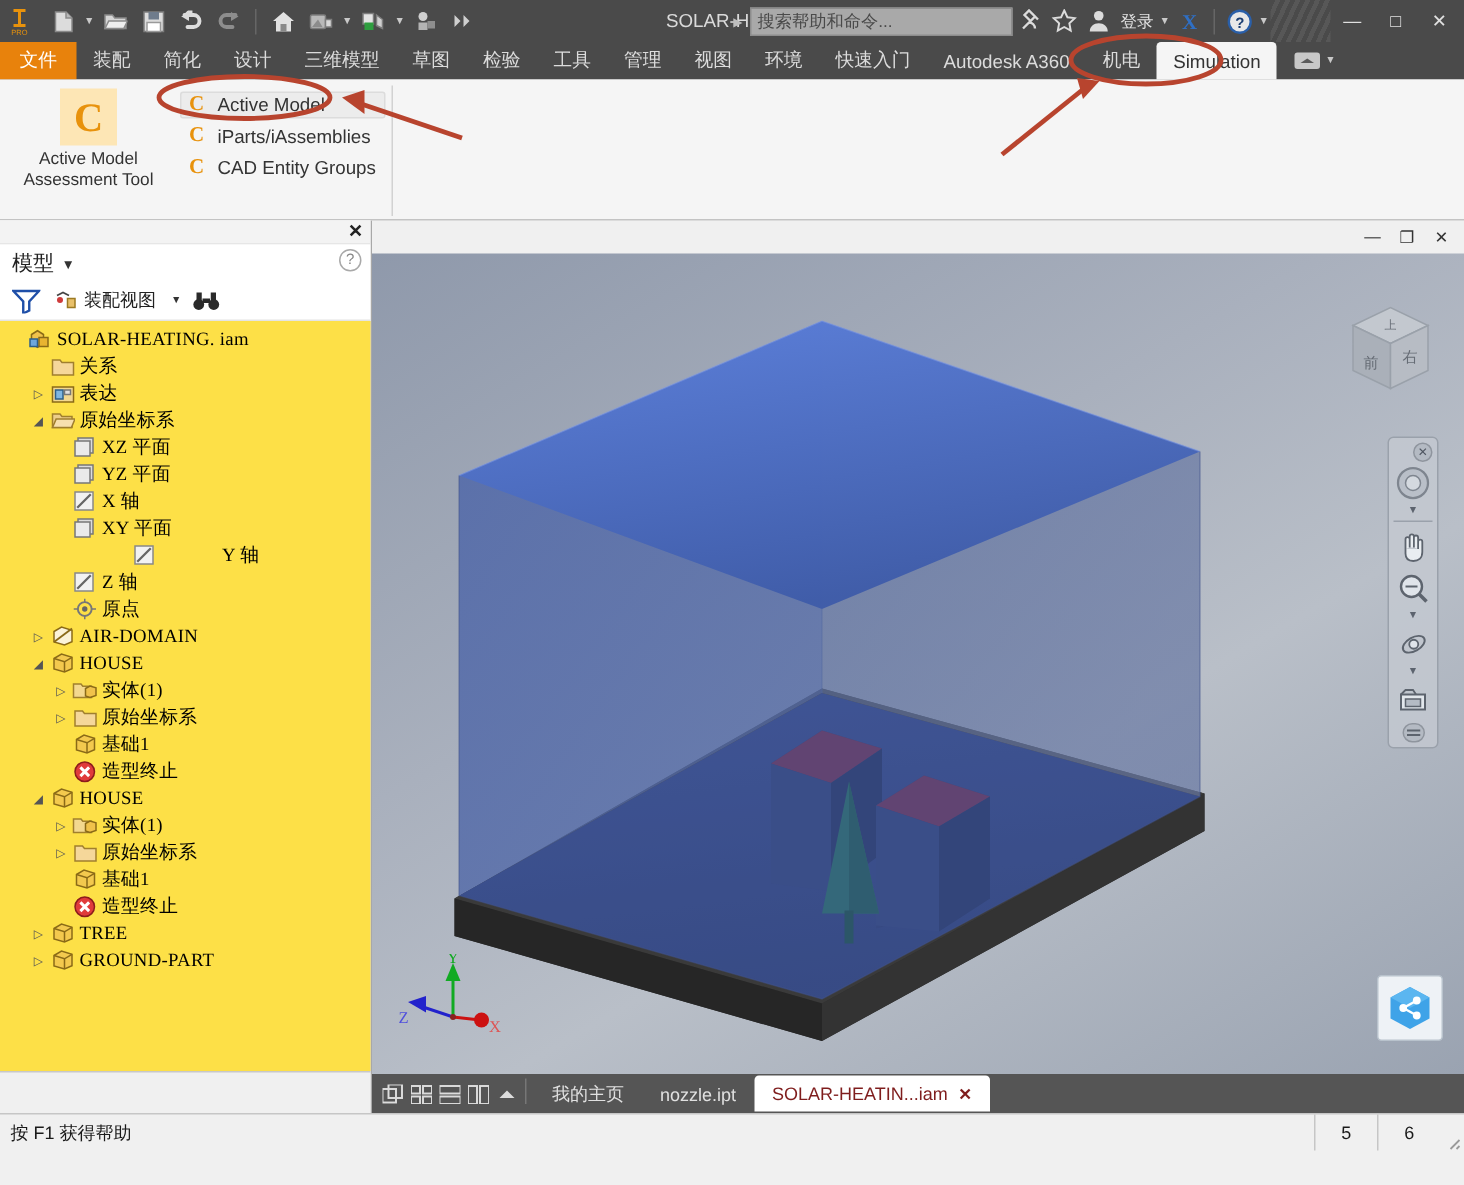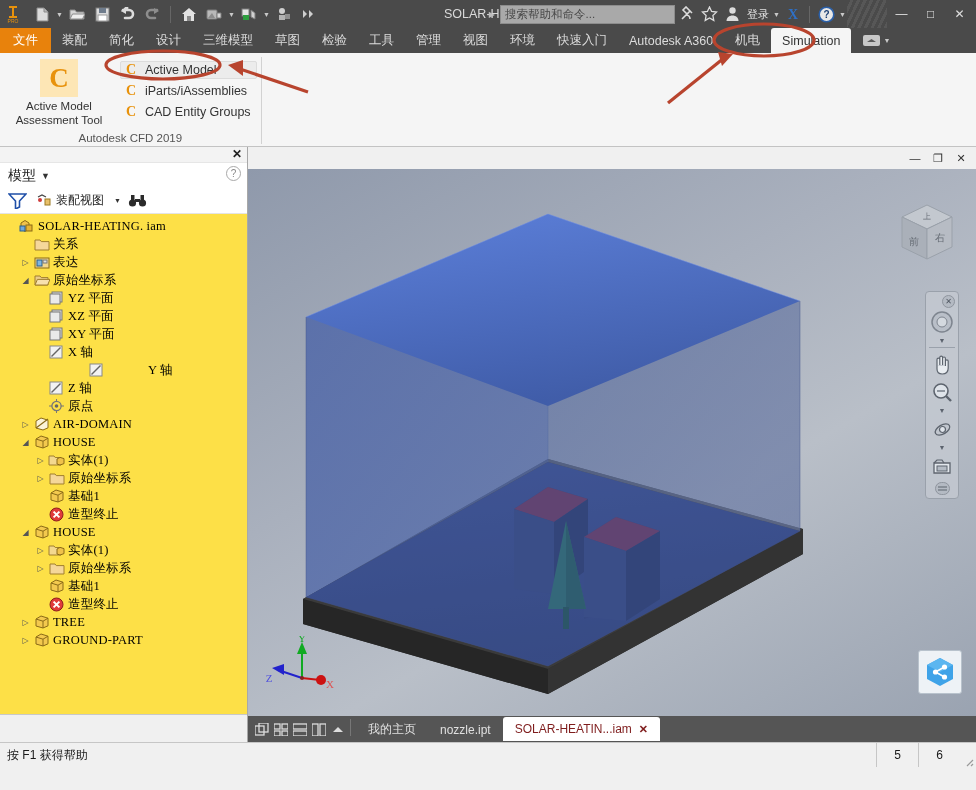--- a/index.html
+++ b/index.html
@@ -399,21 +399,20 @@
           <div class="smallitem">
             <span class="sm-ico">C</span>
             <span>iParts/iAssemblies</span>
           </div>
           <div class="smallitem">
             <span class="sm-ico">C</span>
             <span>CAD Entity Groups</span>
           </div>
         </div>
     </div>
-    <div class="panel-label">Autodesk CFD 2019</div>
   </div>
   <div class="panel-div"></div>
 </div>
 
 <div class="main">
 
   <div class="browser">
     <div class="br-top">
       <span class="br-close">✕</span>
     </div>
@@ -490,51 +489,51 @@
           <span class="lbl">原始坐标系</span>
         </div>
         <div class="row" style="padding-left: 34px;">
           <span class="exp">&nbsp;</span>
           <span class="ico">
             <svg xmlns="http://www.w3.org/2000/svg" width="15" height="14" viewBox="0 0 15 14">
               <rect x="3" y="1" width="10" height="10" fill="#dcdcdc" stroke="#777"></rect>
               <rect x="1" y="3" width="10" height="10" fill="#eaeaea" stroke="#777"></rect>
             </svg>
           </span>
-          <span class="lbl">YZ 平面</span>
+          <span class="lbl">XZ 平面</span>
         </div>
         <div class="row" style="padding-left: 34px;">
           <span class="exp">&nbsp;</span>
           <span class="ico">
             <svg xmlns="http://www.w3.org/2000/svg" width="15" height="14" viewBox="0 0 15 14">
               <rect x="3" y="1" width="10" height="10" fill="#dcdcdc" stroke="#777"></rect>
               <rect x="1" y="3" width="10" height="10" fill="#eaeaea" stroke="#777"></rect>
             </svg>
           </span>
-          <span class="lbl">XZ 平面</span>
+          <span class="lbl">YZ 平面</span>
+        </div>
+        <div class="row" style="padding-left: 34px;">
+          <span class="exp">&nbsp;</span>
+          <span class="ico">
+            <svg xmlns="http://www.w3.org/2000/svg" width="15" height="14" viewBox="0 0 15 14">
+              <rect x="1" y="1" width="12" height="12" fill="#f2f2f2" stroke="#888"></rect>
+              <line x1="2.5" y1="11.5" x2="11.5" y2="2.5" stroke="#666" stroke-width="1.5"></line>
+            </svg>
+          </span>
+          <span class="lbl">X 轴</span>
         </div>
         <div class="row" style="padding-left: 34px;">
           <span class="exp">&nbsp;</span>
           <span class="ico">
             <svg xmlns="http://www.w3.org/2000/svg" width="15" height="14" viewBox="0 0 15 14">
               <rect x="3" y="1" width="10" height="10" fill="#dcdcdc" stroke="#777"></rect>
               <rect x="1" y="3" width="10" height="10" fill="#eaeaea" stroke="#777"></rect>
             </svg>
           </span>
           <span class="lbl">XY 平面</span>
-        </div>
-        <div class="row" style="padding-left: 34px;">
-          <span class="exp">&nbsp;</span>
-          <span class="ico">
-            <svg xmlns="http://www.w3.org/2000/svg" width="15" height="14" viewBox="0 0 15 14">
-              <rect x="1" y="1" width="12" height="12" fill="#f2f2f2" stroke="#888"></rect>
-              <line x1="2.5" y1="11.5" x2="11.5" y2="2.5" stroke="#666" stroke-width="1.5"></line>
-            </svg>
-          </span>
-          <span class="lbl">X 轴</span>
         </div>
         <div class="row" style="padding-left: 34px; gap: 40px;">
           <span class="exp">&nbsp;</span>
           <span class="ico">
             <svg xmlns="http://www.w3.org/2000/svg" width="15" height="14" viewBox="0 0 15 14">
               <rect x="1" y="1" width="12" height="12" fill="#f2f2f2" stroke="#888"></rect>
               <line x1="2.5" y1="11.5" x2="11.5" y2="2.5" stroke="#666" stroke-width="1.5"></line>
             </svg>
           </span>
           <span class="lbl">Y 轴</span>

